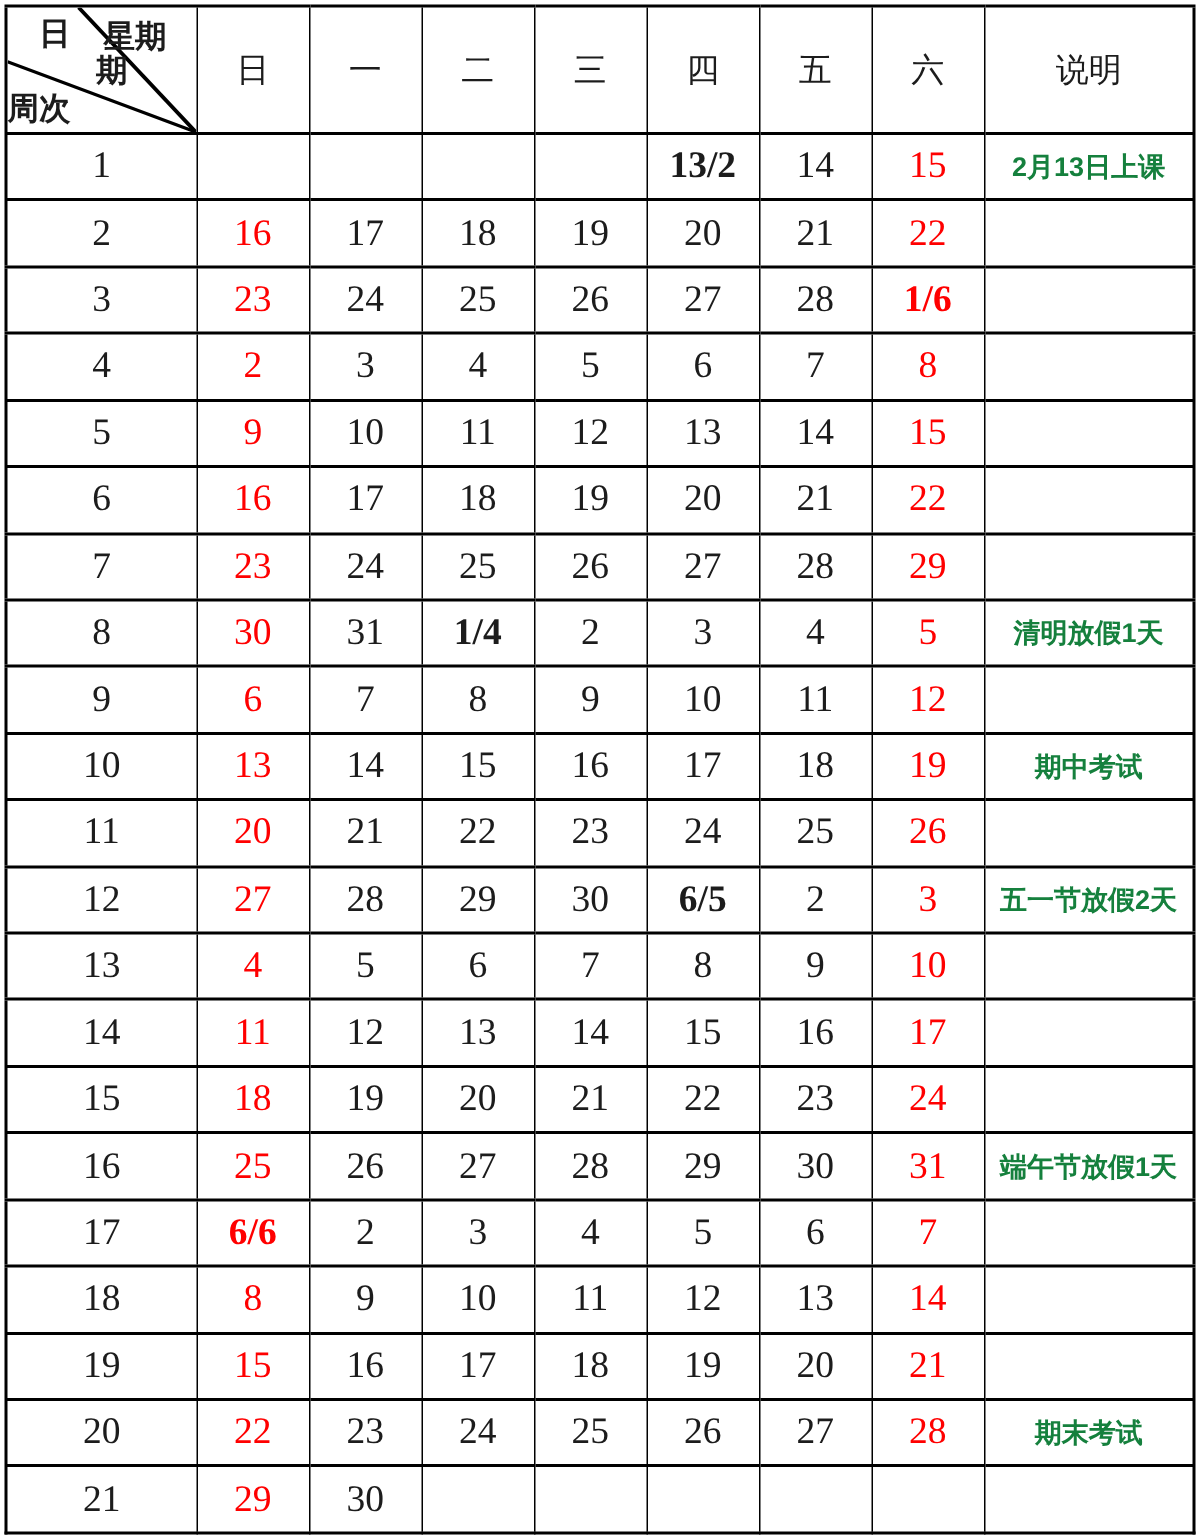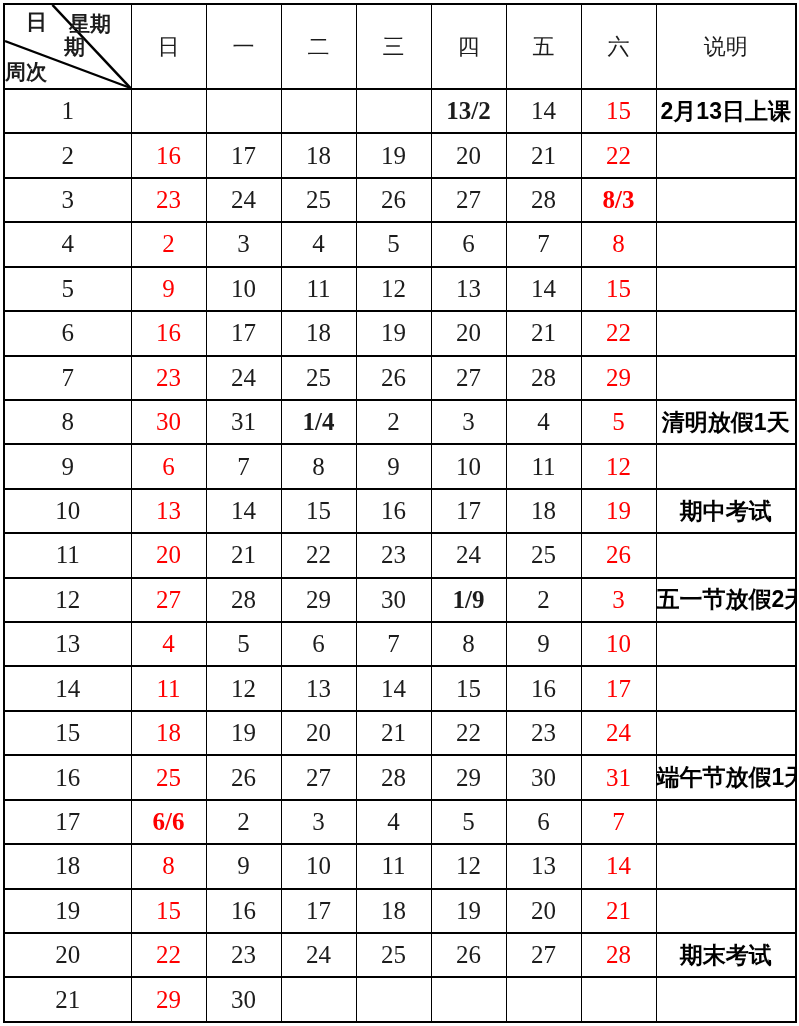--- a/index.html
+++ b/index.html
@@ -62,23 +62,23 @@
   }
   td.week-cell, td.day-cell {
     font-family: "Liberation Serif", "DejaVu Serif", serif;
     font-size: 25px;
     color: #1c1c1c;
   }
   td.day-cell.red { color: var(--weekend-red, #ff0000); }
   td.day-cell.bold { font-weight: bold; }
   td.note-cell {
     font-family: "Liberation Sans", "DejaVu Sans", sans-serif;
-    font-size: 23px;
+    font-size: 18px;
     font-weight: bold;
-    color: #000000;
+    color: #15803d;
     text-align: center;
   }
 </style>
 </head>
 <body>
 
 <div class="calendar-wrap">
   <table class="calendar">
     <colgroup>
       <col style="width:127px">
@@ -137,21 +137,21 @@
           <td class="note-cell"></td>
         </tr>
         <tr>
           <td class="week-cell">3</td>
           <td class="day-cell red">23</td>
           <td class="day-cell">24</td>
           <td class="day-cell">25</td>
           <td class="day-cell">26</td>
           <td class="day-cell">27</td>
           <td class="day-cell">28</td>
-          <td class="day-cell red bold">8/3</td>
+          <td class="day-cell red bold">1/6</td>
           <td class="note-cell"></td>
         </tr>
         <tr>
           <td class="week-cell">4</td>
           <td class="day-cell red">2</td>
           <td class="day-cell">3</td>
           <td class="day-cell">4</td>
           <td class="day-cell">5</td>
           <td class="day-cell">6</td>
           <td class="day-cell">7</td>
@@ -234,21 +234,21 @@
           <td class="day-cell">25</td>
           <td class="day-cell red">26</td>
           <td class="note-cell"></td>
         </tr>
         <tr>
           <td class="week-cell">12</td>
           <td class="day-cell red">27</td>
           <td class="day-cell">28</td>
           <td class="day-cell">29</td>
           <td class="day-cell">30</td>
-          <td class="day-cell bold">1/9</td>
+          <td class="day-cell bold">6/5</td>
           <td class="day-cell">2</td>
           <td class="day-cell red">3</td>
           <td class="note-cell">五一节放假2天</td>
         </tr>
         <tr>
           <td class="week-cell">13</td>
           <td class="day-cell red">4</td>
           <td class="day-cell">5</td>
           <td class="day-cell">6</td>
           <td class="day-cell">7</td>

